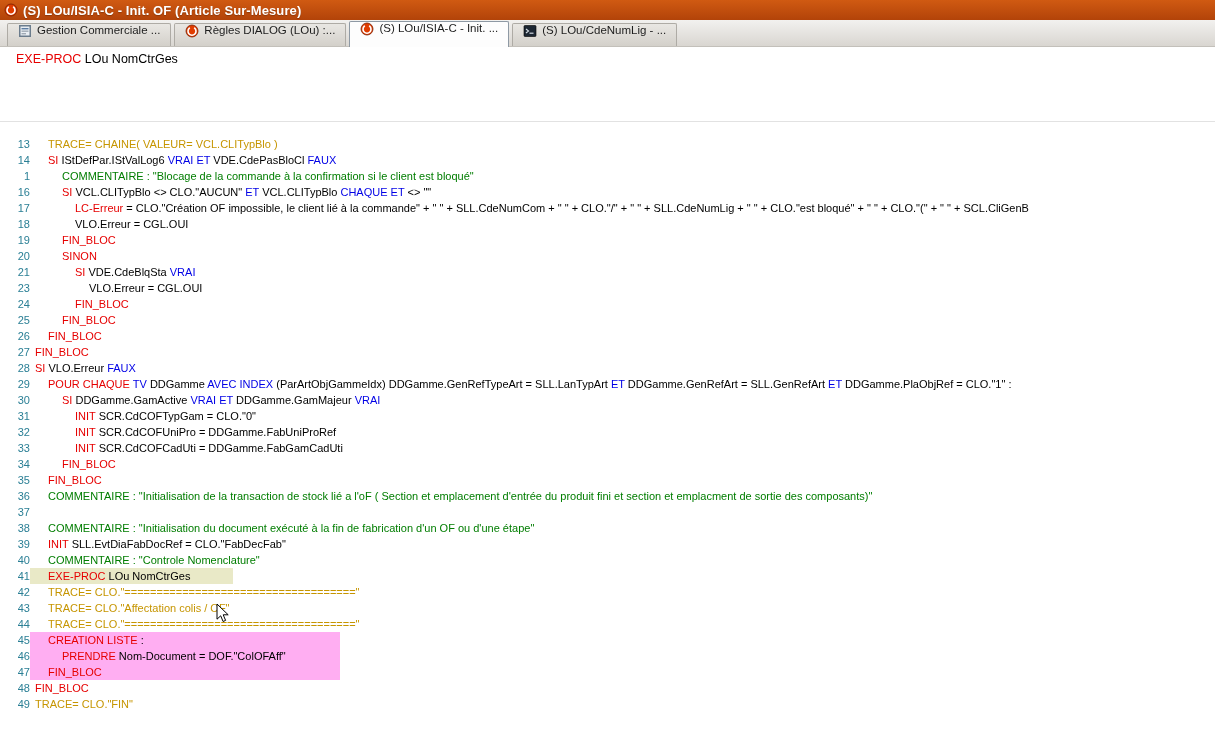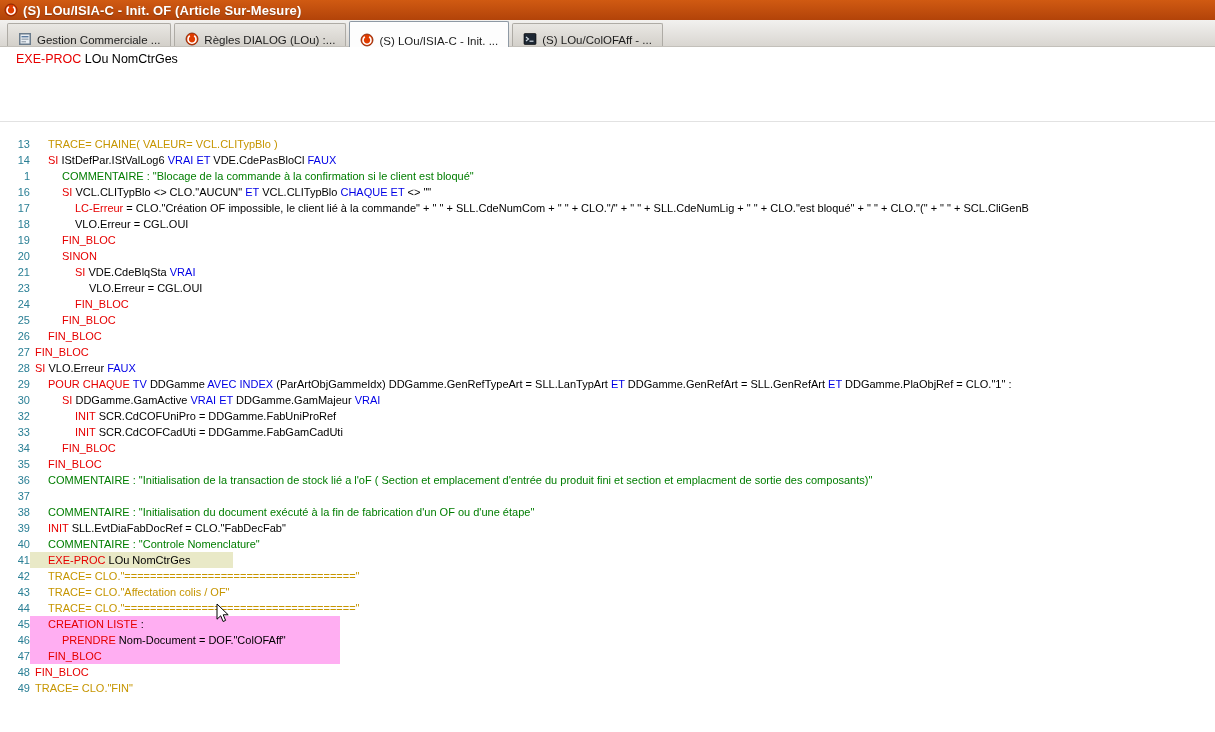--- a/index.html
+++ b/index.html
@@ -5,21 +5,21 @@
   * { margin:0; padding:0; box-sizing:border-box; }
   html,body { width:1215px; height:732px; overflow:hidden; }
   body { font-family:"Liberation Sans", sans-serif; background:#ffffff; position:relative; }
 
   
   .titlebar { height:20px; background:linear-gradient(#d05a12,#b24309); display:flex; align-items:center; padding-left:4px; gap:5px; }
   .titlebar .title { color:#ffffff; font-size:13px; font-weight:bold; letter-spacing:.1px; text-shadow:0 1px 1px rgba(0,0,0,.25); }
 
   
   .tabbar { height:27px; background:linear-gradient(#f2f1ef,#d9d6d1); display:flex; align-items:flex-end; padding-left:7px; border-bottom:1px solid #c3c0ba; }
-  .tab { height:23px; display:flex; align-items:flex-end; gap:5px; padding:0 10px; font-size:11.5px; color:#1d1d1d;
+  .tab { height:23px; display:flex; align-items:flex-start; gap:5px; padding:0 10px; font-size:11.5px; color:#1d1d1d;
          background:linear-gradient(#e9e7e3,#d3d0ca); border:1px solid #aeaba5; border-bottom:none;
          border-radius:2px 2px 0 0; margin-right:3px; white-space:nowrap; overflow:hidden; max-width:175px; }
   .tab.active { height:26px; background:#fdfdfd; border-color:#8e99a4; position:relative; z-index:2; margin-bottom:-1px; }
   .tabicon { width:14px; height:14px; display:inline-block; flex:none; }
 
   
   .header { height:75px; background:#ffffff; padding:5px 0 0 16px; font-size:12.5px; border-bottom:1px solid #e2e2e2; }
 
   
   .code-area { padding-top:14px; background:#ffffff; }
@@ -87,21 +87,21 @@
     <span>(S) LOu/ISIA-C - Init. ...</span>
   </div>
   <div class="tab">
     <span class="tabicon">
       <svg width="14" height="14" viewBox="0 0 14 14">
         <rect x="1" y="1.5" width="12" height="11" rx="1" fill="#1d2733" stroke="#000000" stroke-width="0.6"></rect>
         <path d="M3,5 L5.5,7 L3,9" stroke="#cfd8e0" fill="none" stroke-width="1.2"></path>
         <rect x="6.5" y="8.6" width="4" height="1.2" fill="#cfd8e0"></rect>
       </svg>
     </span>
-    <span>(S) LOu/ColOFAff - ...</span>
+    <span>(S) LOu/CdeNumLig - ...</span>
   </div>
 </div>
 
 <div class="header">
   <span class="tok-kw">EXE-PROC</span><span class="tok-txt"> LOu NomCtrGes</span>
 </div>
 
 <div class="code-area">
   <div>
       <div class="line">
@@ -164,20 +164,24 @@
         <span class="num">28</span>
         <span class="code indent-0"><span class="tok-kw">SI</span><span class="tok-txt"> VLO.Erreur </span><span class="tok-op">FAUX</span></span>
       </div>
       <div class="line">
         <span class="num">29</span>
         <span class="code indent-1"><span class="tok-kw">POUR CHAQUE</span><span class="tok-txt"> </span><span class="tok-op">TV</span><span class="tok-txt"> DDGamme </span><span class="tok-op">AVEC</span><span class="tok-txt"> </span><span class="tok-op">INDEX</span><span class="tok-txt"> (ParArtObjGammeIdx) DDGamme.GenRefTypeArt = SLL.LanTypArt </span><span class="tok-op">ET</span><span class="tok-txt"> DDGamme.GenRefArt = SLL.GenRefArt </span><span class="tok-op">ET</span><span class="tok-txt"> DDGamme.PlaObjRef = CLO."1" :</span></span>
       </div>
       <div class="line">
         <span class="num">30</span>
         <span class="code indent-2"><span class="tok-kw">SI</span><span class="tok-txt"> DDGamme.GamActive </span><span class="tok-op">VRAI</span><span class="tok-txt"> </span><span class="tok-op">ET</span><span class="tok-txt"> DDGamme.GamMajeur </span><span class="tok-op">VRAI</span></span>
+      </div>
+      <div class="line">
+        <span class="num">31</span>
+        <span class="code indent-3"><span class="tok-kw">INIT</span><span class="tok-txt"> SCR.CdCOFTypGam = CLO."0"</span></span>
       </div>
       <div class="line">
         <span class="num">32</span>
         <span class="code indent-3"><span class="tok-kw">INIT</span><span class="tok-txt"> SCR.CdCOFUniPro = DDGamme.FabUniProRef</span></span>
       </div>
       <div class="line">
         <span class="num">33</span>
         <span class="code indent-3"><span class="tok-kw">INIT</span><span class="tok-txt"> SCR.CdCOFCadUti = DDGamme.FabGamCadUti</span></span>
       </div>
       <div class="line">

